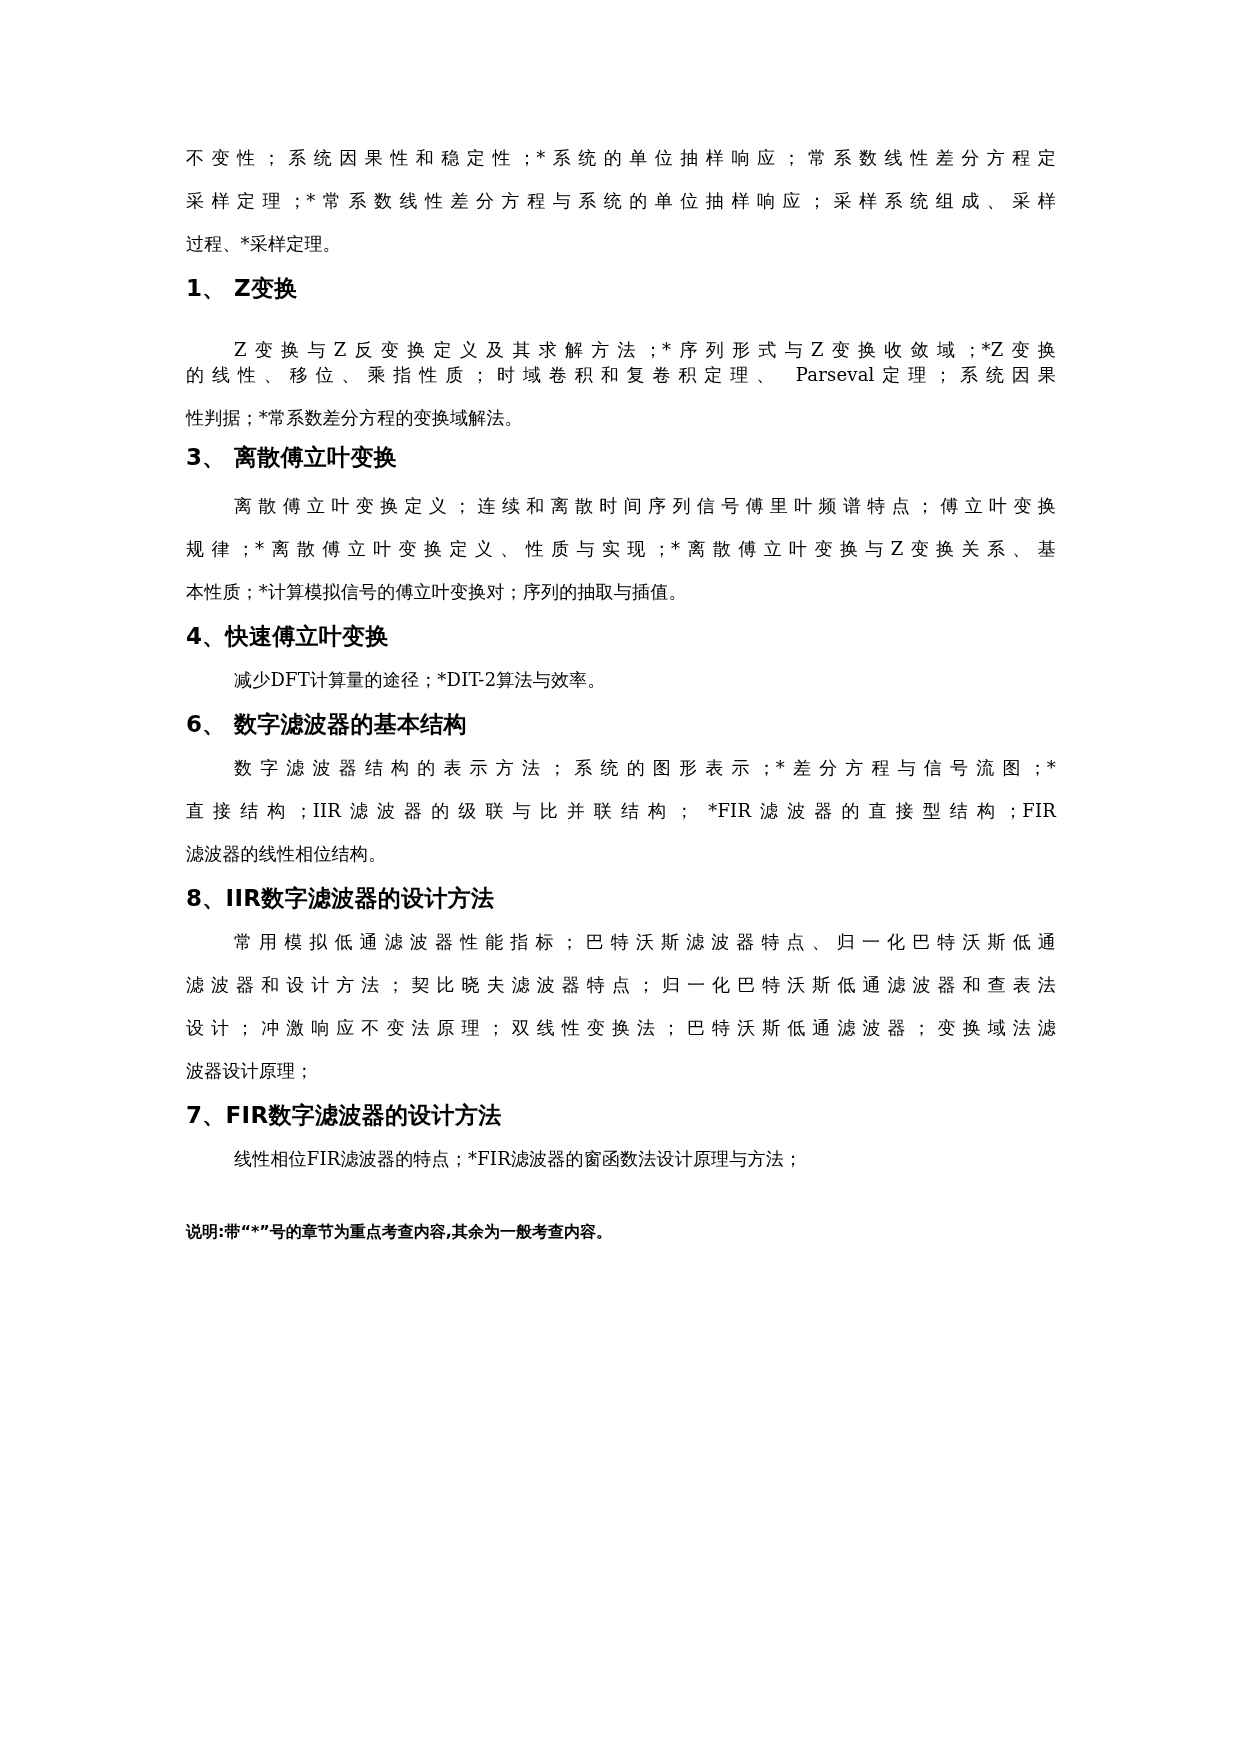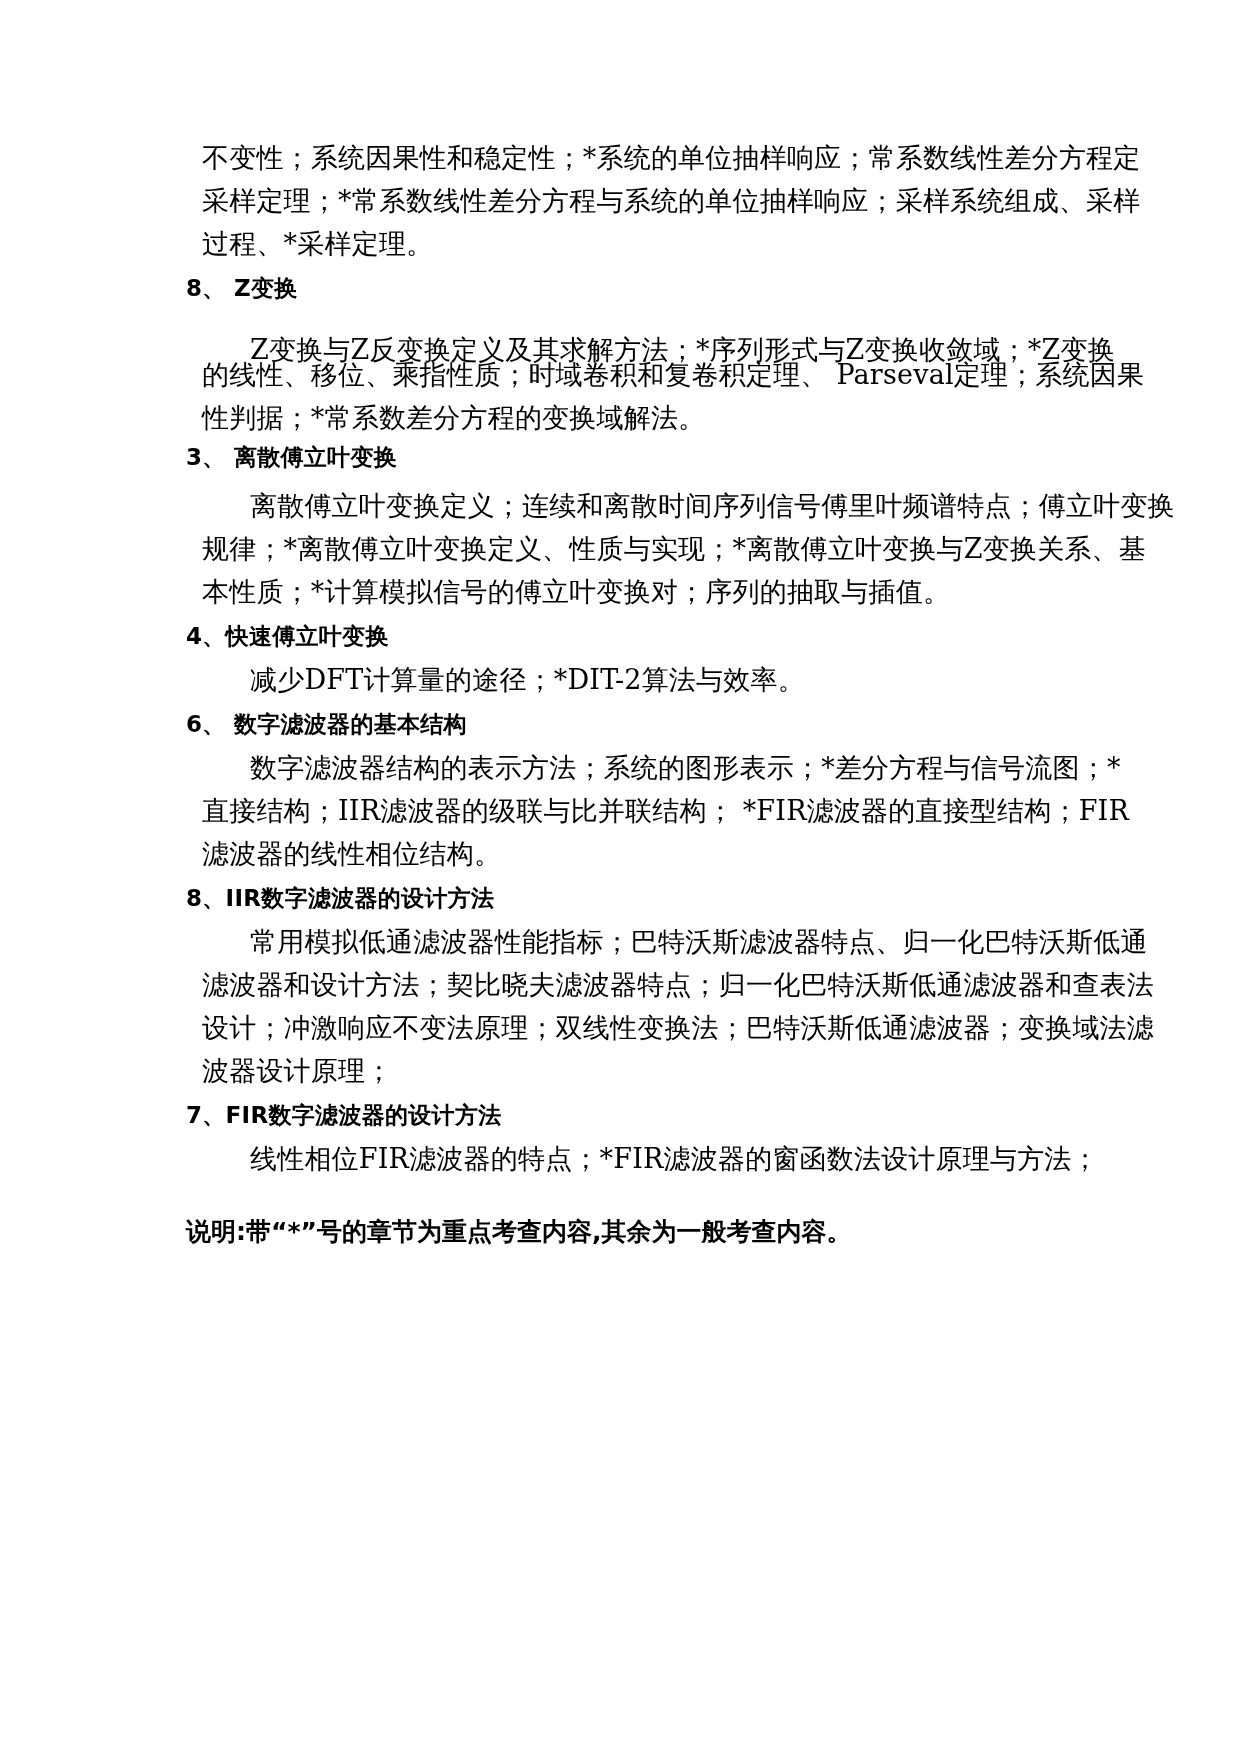--- a/index.html
+++ b/index.html
@@ -18,24 +18,23 @@
     .page {
       position: absolute;
       left: 186px;
       top: 0;
       width: 880px;
     }
     .line {
       position: absolute;
       left: 0;
       white-space: nowrap;
-      font-size: 27px;
+      font-size: 18px;
       line-height: 30px;
       letter-spacing: 0.2px;
-      margin-left: 16px;
     }
     .line.indent {
       left: 48px;
     }
     .line.justify {
       width: 870px;
       text-align: justify;
       text-align-last: justify;
     }
     .line.indent.justify {
@@ -48,39 +47,39 @@
       font-size: 23px;
       line-height: 30px;
       font-weight: bold;
       font-family: "DejaVu Sans", "Liberation Sans", sans-serif;
       letter-spacing: 0.3px;
     }
     .note {
       position: absolute;
       left: 0;
       white-space: nowrap;
-      font-size: 25px;
+      font-size: 16px;
       line-height: 30px;
       font-weight: bold;
       font-family: "DejaVu Sans", "Liberation Sans", sans-serif;
     }
   </style>
 </head>
 <body>
 
 <div class="page">
 
   <div>
     <div class="line justify" style="top:143px">不变性；系统因果性和稳定性；*系统的单位抽样响应；常系数线性差分方程定</div>
     <div class="line justify" style="top:186px">采样定理；*常系数线性差分方程与系统的单位抽样响应；采样系统组成、采样</div>
     <div class="line" style="top:229px">过程、*采样定理。</div>
   </div>
 
   <div>
-    <div class="heading" style="top:273px">8、 Z变换</div>
+    <div class="heading" style="top:273px">1、 Z变换</div>
     <div class="line indent justify" style="top:335px">Z变换与Z反变换定义及其求解方法；*序列形式与Z变换收敛域；*Z变换</div>
     <div class="line justify" style="top:360px">的线性、移位、乘指性质；时域卷积和复卷积定理、 Parseval定理；系统因果</div>
     <div class="line" style="top:403px">性判据；*常系数差分方程的变换域解法。</div>
   </div>
 
   <div>
     <div class="heading" style="top:442px">3、 离散傅立叶变换</div>
     <div class="line indent justify" style="top:491px">离散傅立叶变换定义；连续和离散时间序列信号傅里叶频谱特点；傅立叶变换</div>
     <div class="line justify" style="top:534px">规律；*离散傅立叶变换定义、性质与实现；*离散傅立叶变换与Z变换关系、基</div>
     <div class="line" style="top:577px">本性质；*计算模拟信号的傅立叶变换对；序列的抽取与插值。</div>

